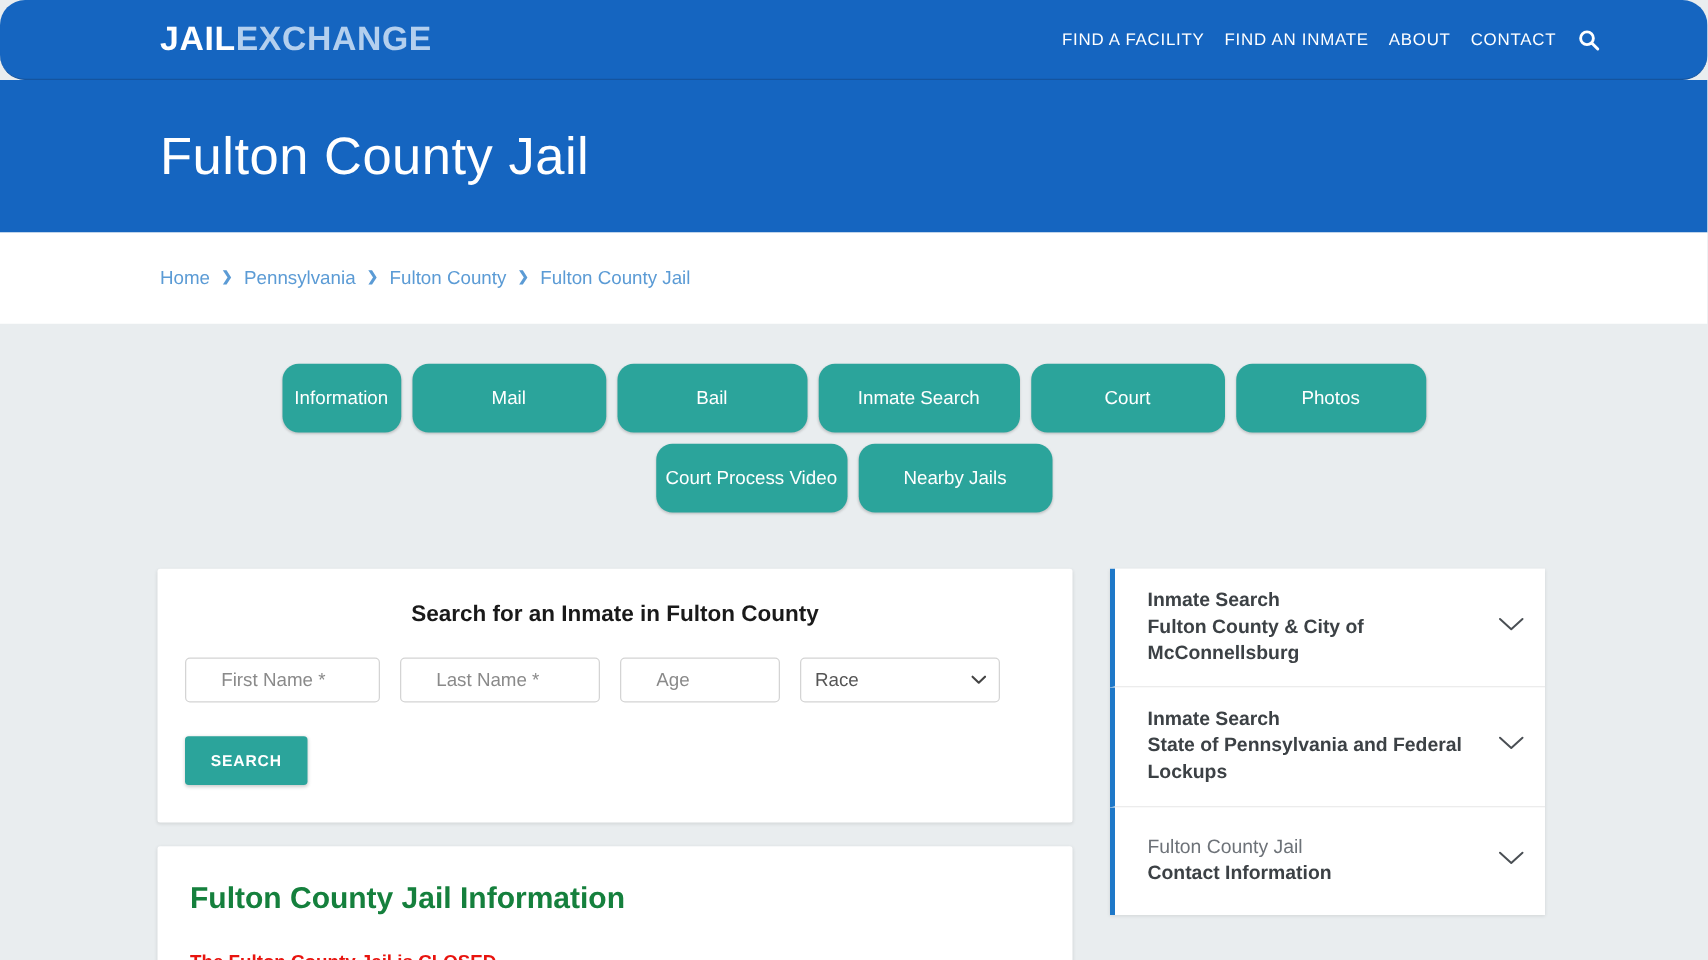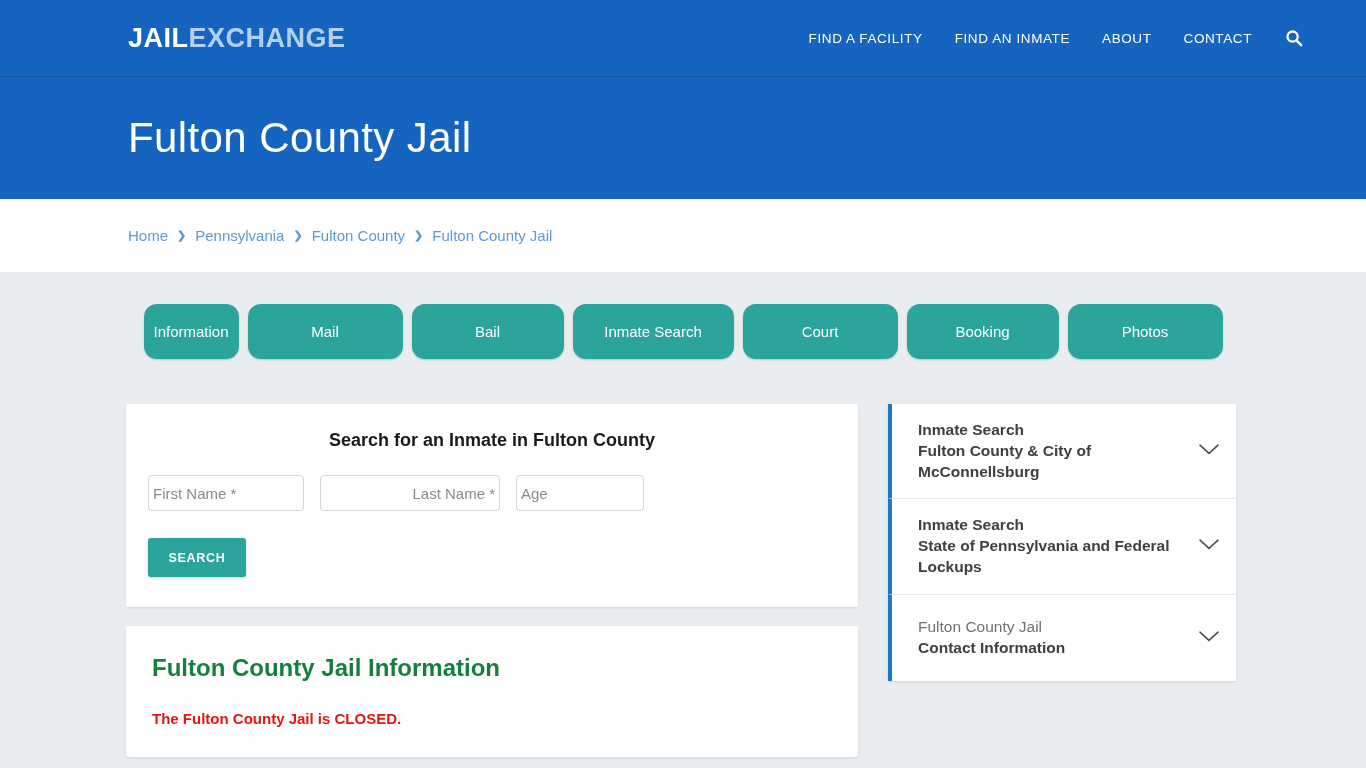--- a/index.html
+++ b/index.html
@@ -8,44 +8,45 @@
     margin: 0; padding: 0;
     width: 1366px; height: 768px;
     overflow: hidden;
     background: #e9edef;
     font-family: "Liberation Sans", sans-serif;
     -webkit-font-smoothing: antialiased;
   }
 
   
   .topbar {
-    height: 77px;
+    height: 64px;
     background: #1565c0;
     display: flex;
     align-items: center;
     padding: 0 0 0 128px;
     position: relative;
     border-bottom: 1px solid #14549f;
+    border-radius: 20px;
   }
   .logo {
     font-size: 27px;
     font-weight: bold;
     letter-spacing: .5px;
     white-space: nowrap;
     user-select: none;
   }
   .logo .a { color: #ffffff; }
   .logo .b { color: #b3cfee; }
 
   .nav {
     margin-left: auto;
     display: flex;
     align-items: center;
-    gap: 32px;
-    padding-right: 62px;
+    gap: 16px;
+    padding-right: 85px;
   }
   .nav a {
     color: #ffffff;
     font-size: 13.5px;
     letter-spacing: .6px;
     text-decoration: none;
     white-space: nowrap;
   }
   .searchbtn {
     display: inline-flex;
@@ -162,27 +163,27 @@
     display: flex;
     gap: 16px;
   }
   .field {
     height: 36px;
     border: 1px solid #d4d4d4;
     border-radius: 4px;
     background: #fff;
     font-size: 15px;
     color: #8b5cf6;
-    padding: 0 4px;
+    padding: 0 28px;
     font-family: "Liberation Sans", sans-serif;
     outline: none;
   }
   .field::placeholder { color: #8a8a8a; opacity: 1; }
   .f-first { width: 156px; }
-  .f-last  { width: 180px; text-align: right; }
+  .f-last  { width: 160px; }
   .f-age   { width: 128px; }
   .selwrap { position: relative; width: 160px; }
   .selwrap select {
     width: 100%;
     height: 36px;
     border: 1px solid #d4d4d4;
     border-radius: 4px;
     background: #fff;
     font-size: 15px;
     color: #555;
@@ -283,35 +284,48 @@
   </div>
 </div>
 
 <div class="tabwrap">
   <div class="tabrow row1">
     <button class="tab">Information</button>
     <button class="tab">Mail</button>
     <button class="tab">Bail</button>
     <button class="tab">Inmate Search</button>
     <button class="tab">Court</button>
-    <button class="tab">Booking</button>
     <button class="tab">Photos</button>
+  </div>
+  <div class="tabrow row2">
+    <button class="tab">Court Process Video</button>
+    <button class="tab">Nearby Jails</button>
   </div>
 </div>
 
 <div class="main">
 
   <div class="left">
 
     <div class="card searchcard">
       <h2>Search for an Inmate in Fulton County</h2>
       <div class="fieldrow">
         <input class="field f-first" type="text" placeholder="First Name *" style="">
         <input class="field f-last" type="text" placeholder="Last Name *" style="">
         <input class="field f-age" type="text" placeholder="Age" style="">
+        <span class="selwrap">
+          <select>
+            <option>Race</option>
+          </select>
+          <span class="chev">
+            <svg width="12" height="8" viewBox="0 0 12 8" aria-hidden="true">
+              <path d="M1 1.4 L6 6.2 L11 1.4" fill="none" stroke="#444" stroke-width="1.7" stroke-linecap="round" stroke-linejoin="round"></path>
+            </svg>
+          </span>
+        </span>
       </div>
       <button class="btn-search">SEARCH</button>
     </div>
 
     <div class="card infocard">
       <h2>Fulton County Jail Information</h2>
       <p class="closed">The Fulton County Jail is CLOSED.</p>
     </div>
 
   </div>

